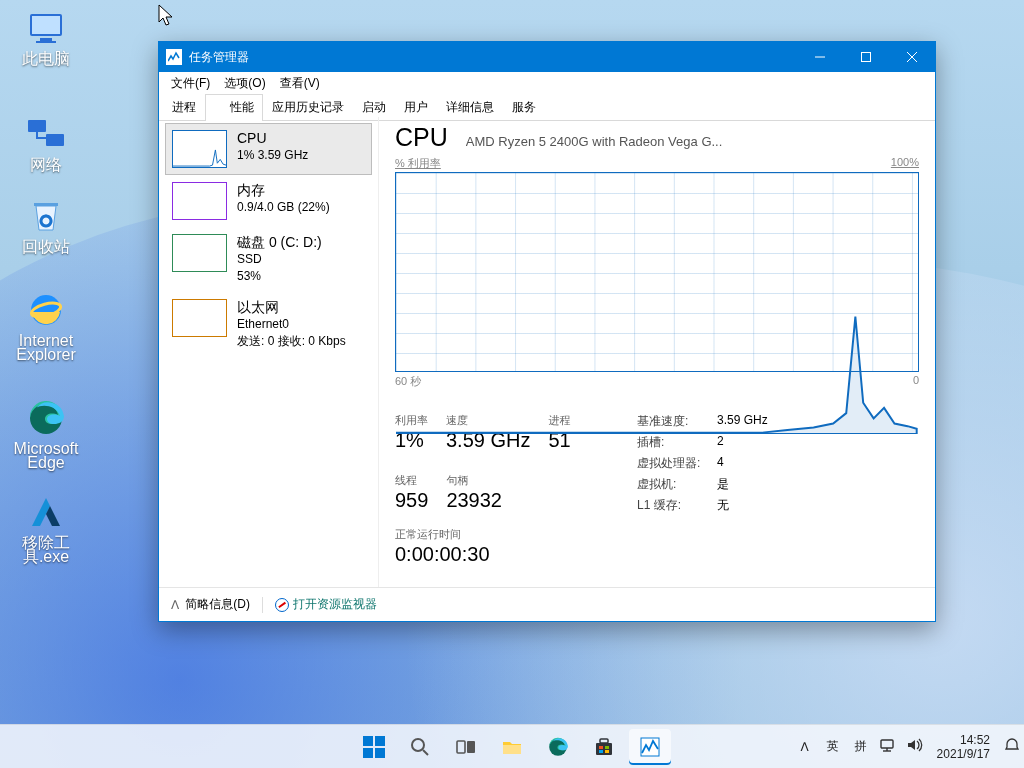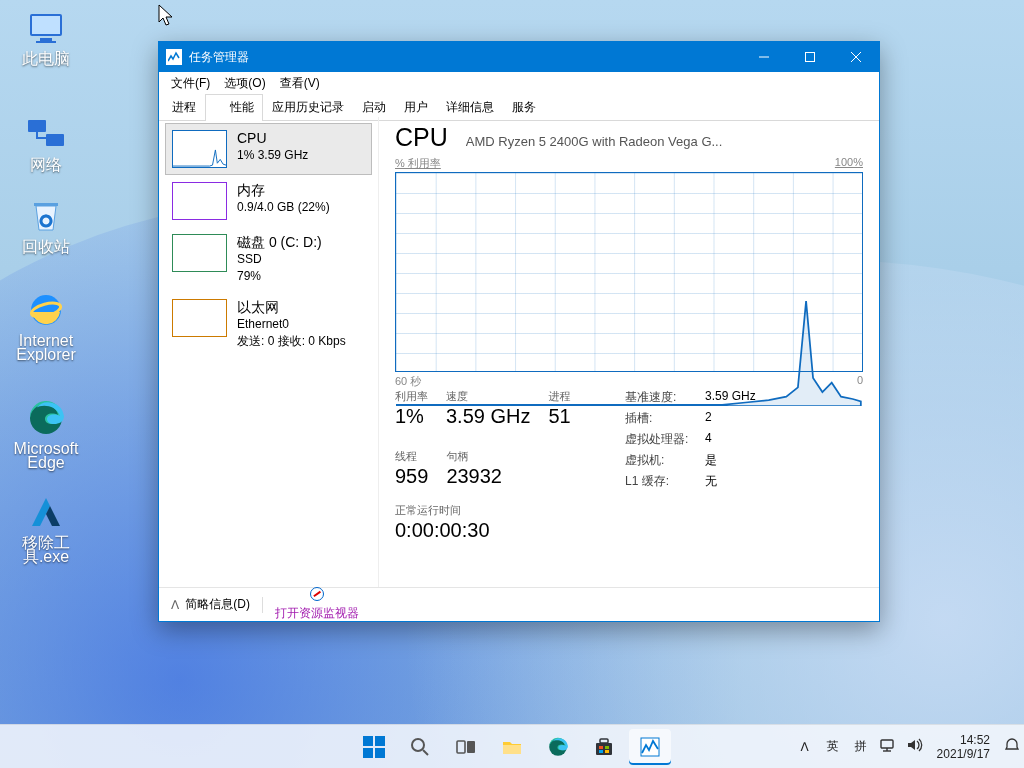--- a/index.html
+++ b/index.html
@@ -19,21 +19,21 @@
   .bloom::after  { width:1200px; height:900px; right:-400px; top:260px;
     background:radial-gradient(circle at 60% 40%, #cfe0f7 0%, rgba(207,224,247,0) 60%); opacity:.8;}
 
   
   .desk-icon { position:absolute; width:80px; text-align:center; color:#fff; font-size:16px;
     text-shadow:0 1px 2px rgba(0,0,0,.6); }
   .desk-icon .ico { width:40px; height:40px; margin:0 auto 4px; }
   .desk-icon span { display:block; line-height:14px; }
 
   
-  #tm { position:absolute; left:158px; top:41px; width:722px; height:581px;
+  #tm { position:absolute; left:158px; top:41px; width:778px; height:581px;
     background:#fff; box-shadow:0 8px 24px rgba(0,0,0,.35); border:1px solid #0078d4; }
   #tm .titlebar { height:30px; background:#0078d4; color:#fff; display:flex; align-items:center; }
   #tm .titlebar .t-icon { width:16px; height:16px; margin:0 7px; background:#fff; display:flex; justify-content:center; align-items:center;}
   #tm .titlebar .t-icon svg{display:block;}
   #tm .titlebar .title { font-size:12px; flex:1; }
   .winctrl { display:flex; }
   .winctrl div { width:46px; height:30px; display:flex; align-items:center; justify-content:center; }
 
   #menubar { height:22px; display:flex; align-items:center; font-size:12px; padding:0 6px; gap:2px;}
   #menubar span { padding:14px 6px; }
@@ -61,34 +61,34 @@
   #graph { height:200px; border:1px solid #0f6bbf; position:relative; background:#fff; margin-top:1px;}
   #graph .grid { position:absolute; inset:0;
     background-image:
       linear-gradient(to right, rgba(15,107,191,.18) 1px, transparent 1px),
       linear-gradient(to bottom, rgba(15,107,191,.18) 1px, transparent 1px);
     background-size:39.7px 20px;
   }
   #graph svg { position:absolute; inset:0; }
   #axis2 { display:flex; justify-content:space-between; color:#888; font-size:11px; margin-top:2px;}
 
-  #stats { display:flex; gap:40px; margin-top:0; }
+  #stats { display:flex; gap:52px; margin-top:24px; }
   .statblock .lab { color:#666; font-size:11px; }
   .statblock .val { font-size:20px; margin-top:1px;}
   .kv { display:grid; grid-template-columns:80px auto; row-gap:4px; font-size:12px;}
   .kv .k { color:#444; }
   #uptime .lab{ color:#666; font-size:11px;}
   #uptime .val{ font-size:20px; margin-top:1px;}
 
   
   #tmfoot { position:absolute; left:0; right:0; bottom:0; height:34px; border-top:1px solid #e5e5e5;
     display:flex; align-items:center; gap:6px; padding:0 12px; font-size:12px;}
   #tmfoot .chev { color:#666; }
   #tmfoot .sep { width:1px; height:16px; background:#ddd; margin:0 6px;}
-  #tmfoot .link { color:#a21caf; display:flex; align-items:center; gap:4px;flex-direction:column;}
+  #tmfoot .link { color:#0f766e; display:flex; align-items:center; gap:4px;}
   #tmfoot .rm-ico { width:14px; height:14px; border:1.5px solid #0066cc; border-radius:50%; position:relative;}
   #tmfoot .rm-ico::after{content:"";position:absolute;left:2px;right:2px;top:5px;height:1.5px;background:#d00;transform:rotate(-35deg);}
 
   
   #taskbar { position:absolute; left:0; right:0; bottom:0; height:44px;
     background:rgba(243,246,252,.88); border-top:1px solid rgba(0,0,0,.08);
     display:flex; align-items:center; }
   #tb-center { position:absolute; left:50%; transform:translateX(-50%); display:flex; gap:4px;}
   .tb-btn { width:42px; height:36px; display:flex; align-items:center; justify-content:center; border-radius:4px;}
   .tb-btn.active { background:rgba(255,255,255,.6); box-shadow:inset 0 -2px 0 #0078d4;}
@@ -215,21 +215,21 @@
         <div class="txt">
             <div class="name">内存</div>
             <div>0.9/4.0 GB (22%)</div>
           </div>
       </div>
       <div class="res">
         <div class="thumb" style="border-color:#2e8b57"></div>
         <div class="txt">
             <div class="name">磁盘 0 (C: D:)</div>
             <div style="white-space:pre-line">SSD
-79%</div>
+53%</div>
           </div>
       </div>
       <div class="res">
         <div class="thumb" style="border-color:#cc7a00"></div>
         <div class="txt">
             <div class="name">以太网</div>
             <div style="white-space:pre-line">Ethernet0
 发送: 0 接收: 0 Kbps</div>
           </div>
       </div>

